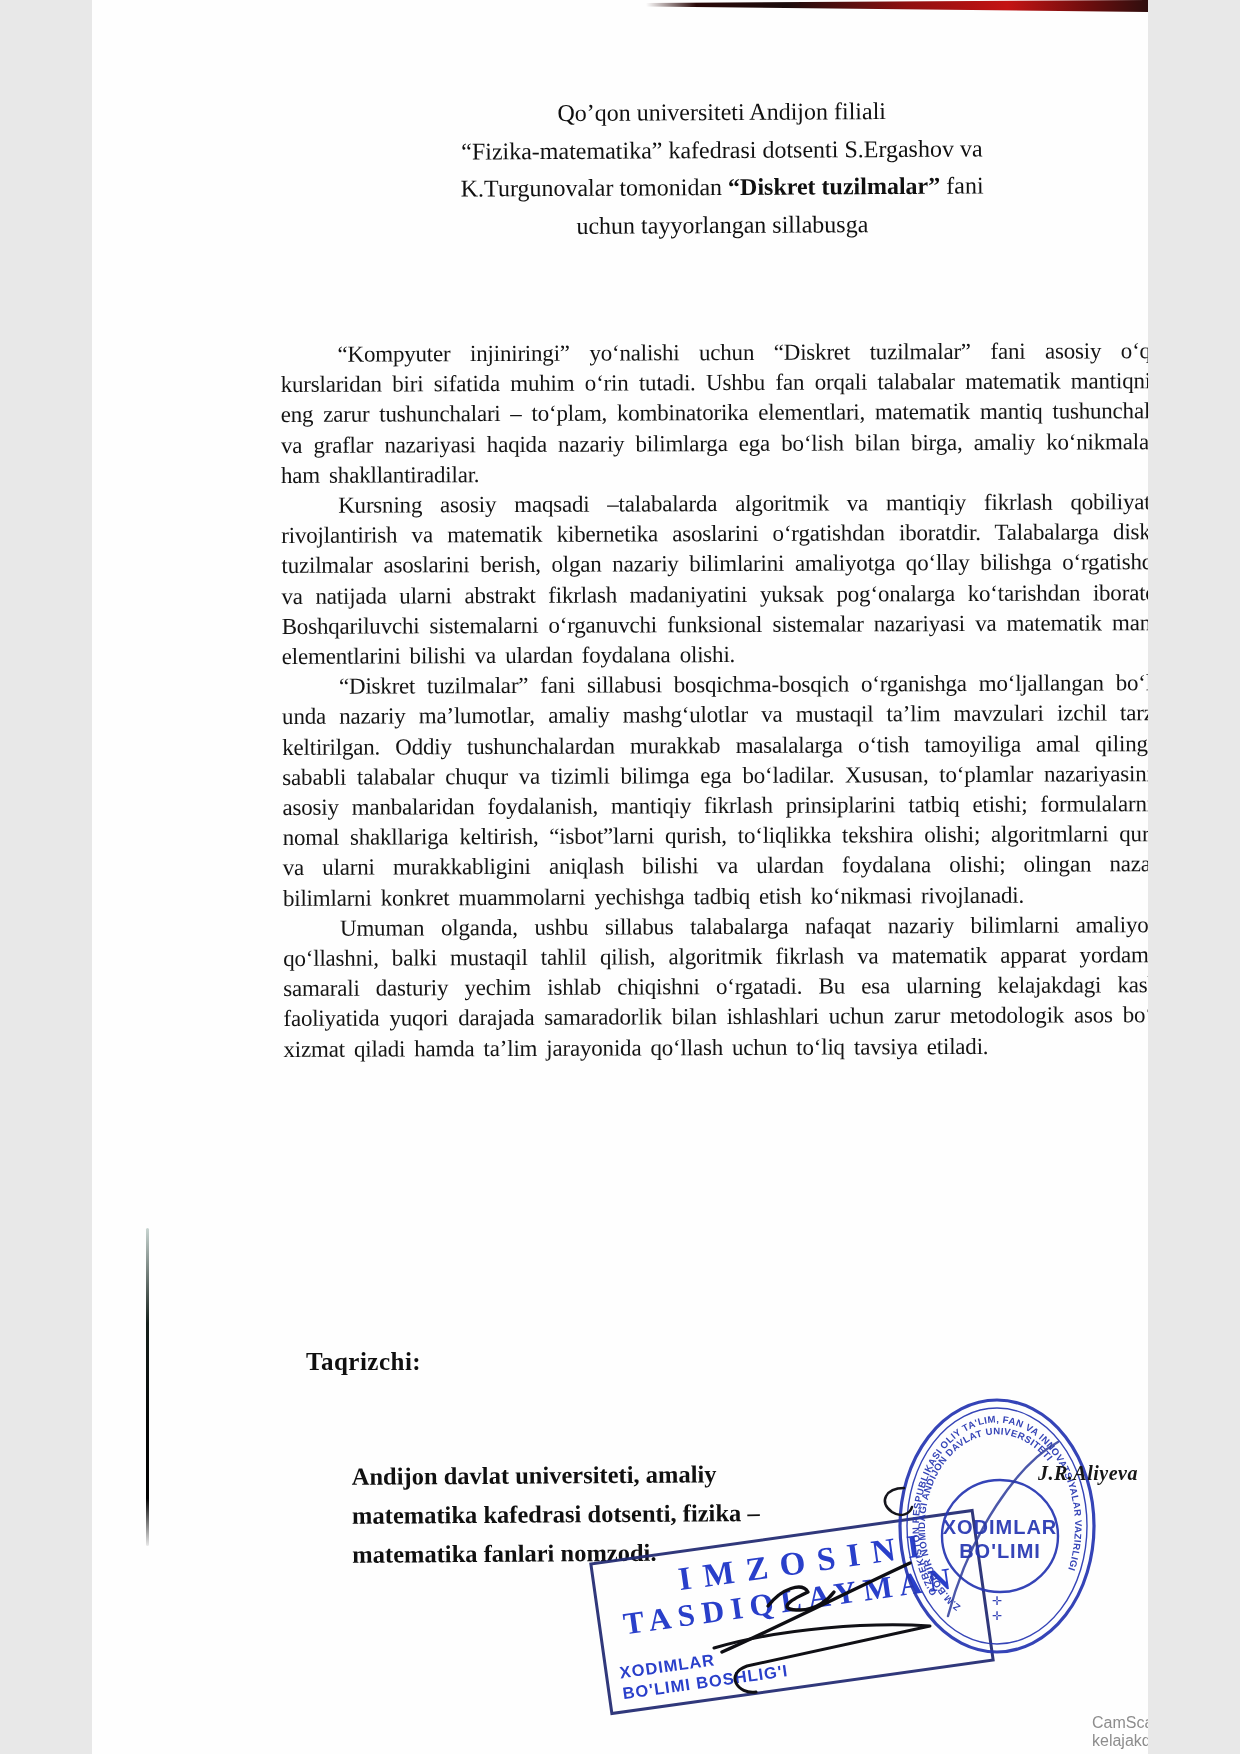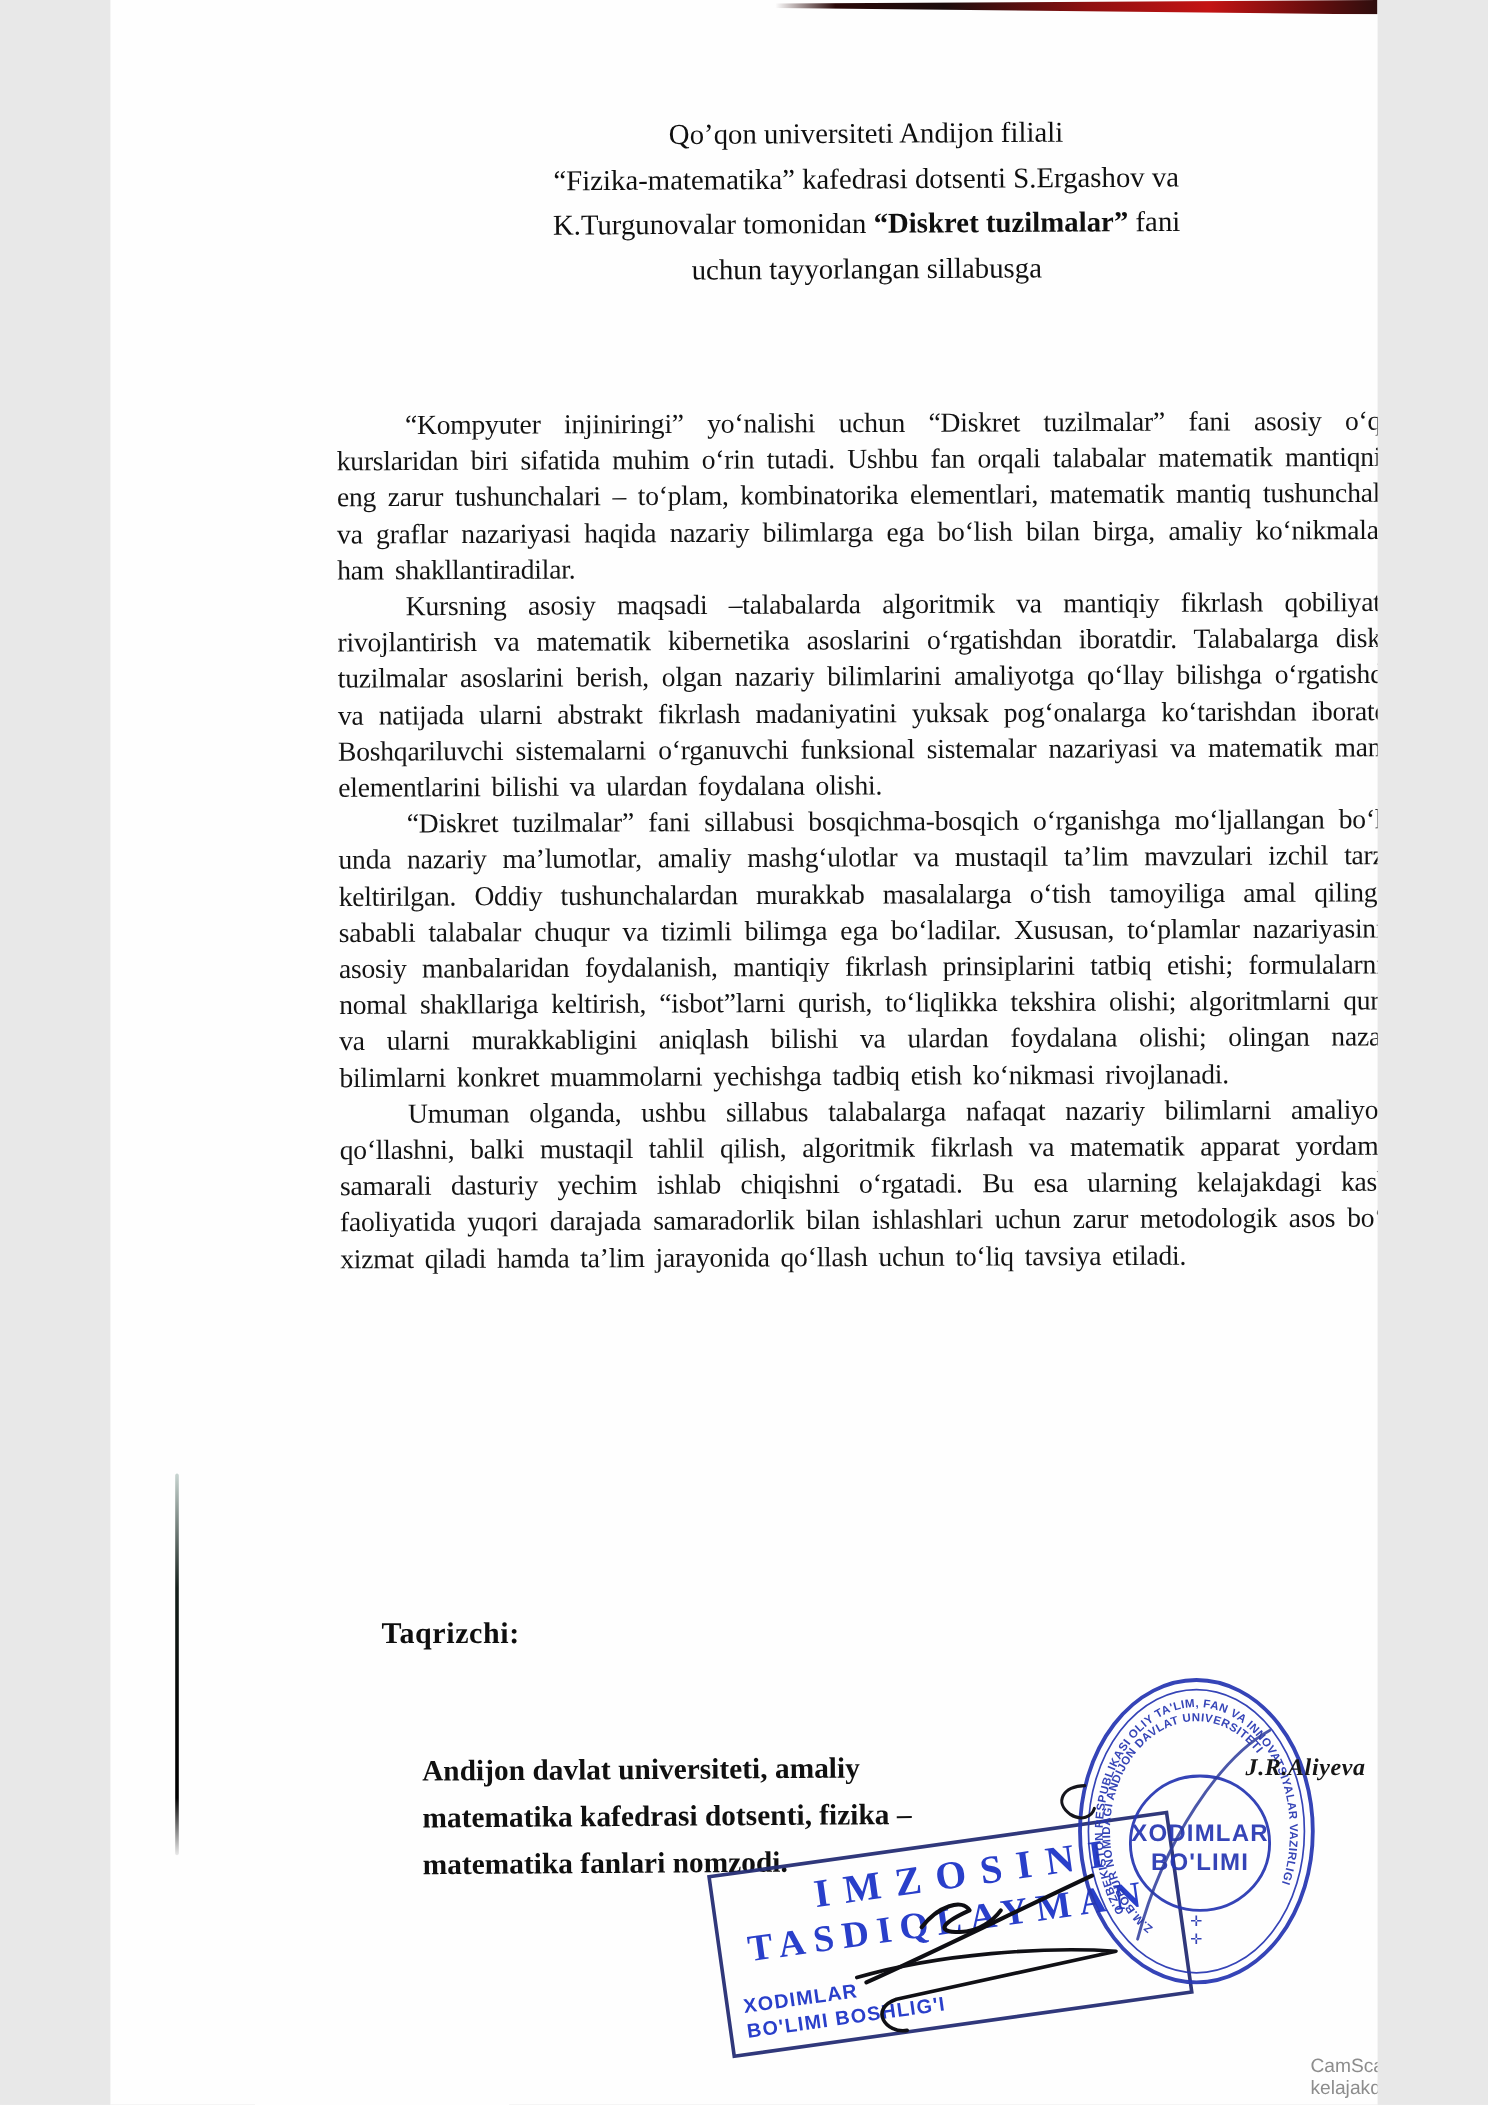--- a/index.html
+++ b/index.html
@@ -35,21 +35,21 @@
   .body-text{
     position:absolute;left:190px;top:338px;width:893px;
     font-size:23px;line-height:30.2px;text-align:justify;
     word-spacing:3.5px;letter-spacing:-0.2px;color:#141414;
     transform:rotate(-0.25deg);
   }
   .body-text p{margin:0;text-indent:57px;}
   
   .reviewer-label{
     position:absolute;left:214px;top:1348px;
-    font-size:25px;font-weight:bold;color:#0f0f0f;letter-spacing:.5px;margin-left:12px;
+    font-size:25px;font-weight:bold;color:#0f0f0f;letter-spacing:.5px;
   }
   .affiliation{
     position:absolute;left:260px;top:1455px;width:520px;
     font-size:24.5px;font-weight:bold;line-height:39px;color:#101010;
     transform:rotate(-0.4deg);
   }
   .reviewer-name{
     position:absolute;left:946px;top:1462px;z-index:7;
     font-size:20px;font-weight:bold;color:#161616;letter-spacing:.5px;font-style:italic;
   }

